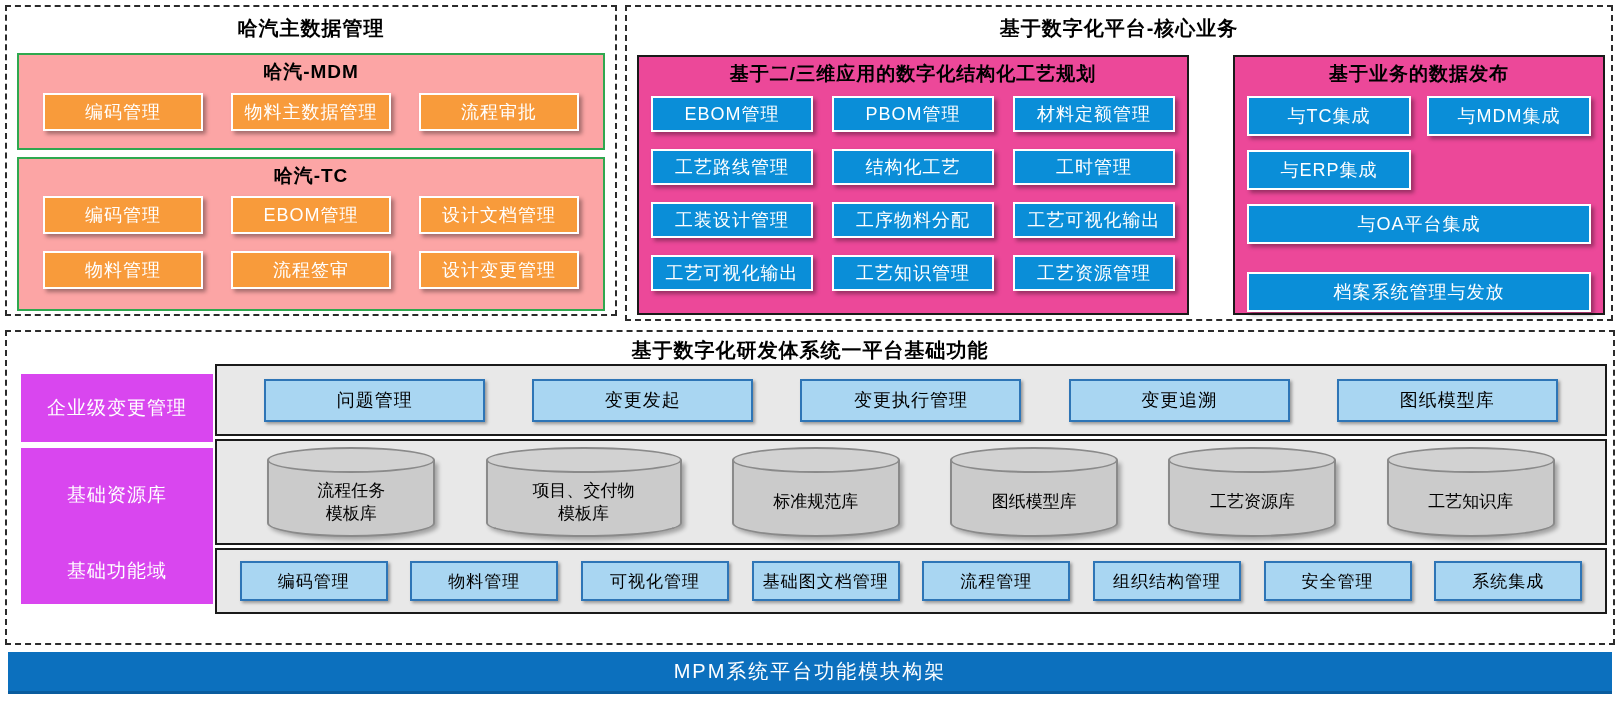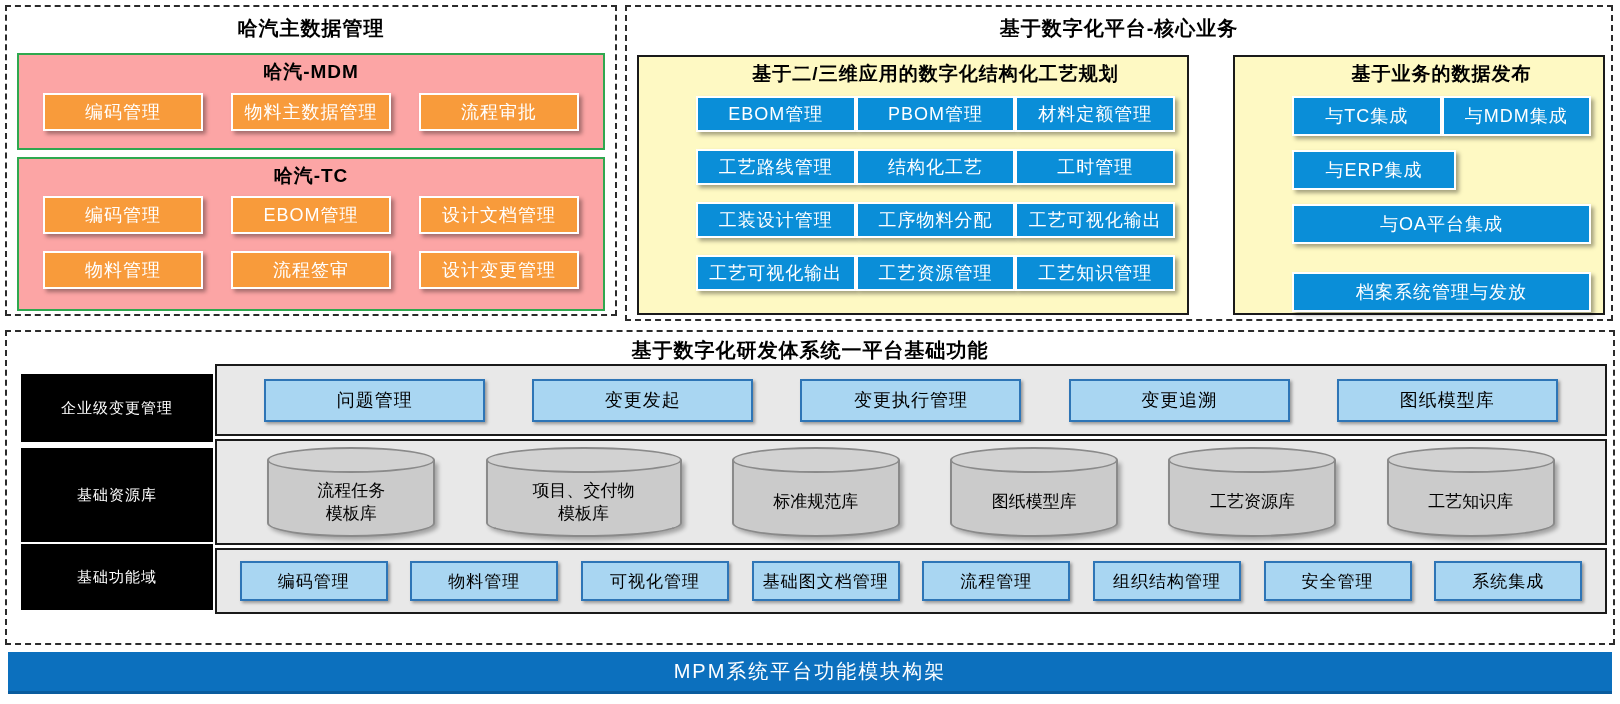--- a/index.html
+++ b/index.html
@@ -3,35 +3,35 @@
 <meta charset="utf-8">
 <style>
   html,body{margin:0;padding:0;background:#fff;}
   .canvas{
     position:relative;width:1620px;height:704px;background:#ffffff;overflow:hidden;
     font-family:"Liberation Sans","DejaVu Sans",sans-serif;color:#000;
   }
   .dashed-box{position:absolute;border:2px dashed #2b2b2b;background:#fff;box-sizing:border-box;}
   .sec-title{text-align:center;font-size:20px;font-weight:bold;padding-top:8px;letter-spacing:1px;}
   .green-panel{position:absolute;background:#fca5a5;border:2px solid #2FA84F;box-sizing:border-box;}
-  .solid-panel{position:absolute;background:#fef9c3;border:2px solid #1a1a1a;box-sizing:border-box;padding-left:45px;}
+  .solid-panel{position:absolute;background:#ec4899;border:2px solid #1a1a1a;box-sizing:border-box;}
   .panel-title{text-align:center;font-size:19px;font-weight:bold;padding-top:4px;letter-spacing:1px;}
   .btn-row{display:flex;justify-content:space-between;align-items:center;padding:0 24px;}
   .btn{display:flex;align-items:center;justify-content:center;box-sizing:border-box;
        font-size:18px;letter-spacing:1px;}
   .btn-orange{background:#F89B3B;color:#fff;border:2px solid #fff;
        box-shadow:3px 3px 4px rgba(0,0,0,0.35);height:38px;width:160px;}
   .btn-blue{background:#0A8ED8;color:#fff;border:2px solid #fff;
        box-shadow:3px 3px 4px rgba(0,0,0,0.35);height:36px;width:162px;}
   .btn-blue.half{width:164px;height:40px;}
   .btn-blue.full{width:344px;height:40px;}
   .btn-light{background:#A9D6F2;color:#000;border:2px solid #2E75B6;
        box-shadow:2px 2px 3px rgba(0,0,0,0.35);}
-  .side-label{position:absolute;background:#000000;color:#fff;display:flex;align-items:center;
-       justify-content:center;font-size:15px;letter-spacing:1px;}
+  .side-label{position:absolute;background:#d946ef;color:#fff;display:flex;align-items:center;
+       justify-content:center;font-size:19px;letter-spacing:1px;}
   .row-panel{position:absolute;background:#E8E8E8;border:2px solid #1a1a1a;box-sizing:border-box;
        display:flex;justify-content:space-evenly;align-items:center;}
   .cylinder{position:relative;width:168px;height:90px;}
   .cylinder.wide{width:196px;}
   .cyl-top{position:absolute;top:0;left:0;right:0;height:26px;background:#D2D2D2;
        border:2px solid #8A8A8A;border-radius:50%;box-sizing:border-box;z-index:2;}
   .cyl-body{position:absolute;top:13px;left:0;right:0;bottom:0;background:#CBCBCB;
        border:2px solid #8A8A8A;border-top:none;border-radius:0 0 50% 50% / 0 0 14px 14px;
        box-sizing:border-box;display:flex;align-items:center;justify-content:center;
        box-shadow:3px 3px 4px rgba(0,0,0,0.3);}
@@ -87,22 +87,22 @@
         <div class="btn btn-blue">结构化工艺</div>
         <div class="btn btn-blue">工时管理</div>
       </div>
       <div class="btn-row" style="margin-top:17px;padding:0 12px">
         <div class="btn btn-blue">工装设计管理</div>
         <div class="btn btn-blue">工序物料分配</div>
         <div class="btn btn-blue">工艺可视化输出</div>
       </div>
       <div class="btn-row" style="margin-top:17px;padding:0 12px">
         <div class="btn btn-blue">工艺可视化输出</div>
+        <div class="btn btn-blue">工艺知识管理</div>
         <div class="btn btn-blue">工艺资源管理</div>
-        <div class="btn btn-blue">工艺知识管理</div>
       </div>
     </div>
 
     <div class="solid-panel" style="left:606px;top:48px;width:372px;height:260px">
       <div class="panel-title">基于业务的数据发布</div>
       <div class="btn-row" style="margin-top:9px;padding:0 12px">
         <div class="btn btn-blue half">与TC集成</div>
         <div class="btn btn-blue half">与MDM集成</div>
       </div>
       <div class="btn-row" style="margin-top:14px;padding:0 12px">
@@ -115,21 +115,21 @@
         <div class="btn btn-blue full">档案系统管理与发放</div>
       </div>
     </div>
   </div>
 
   <div class="dashed-box" style="left:5px;top:330px;width:1610px;height:315px">
     <div class="sec-title" style="padding-top:5px">基于数字化研发体系统一平台基础功能</div>
 
     <div class="side-label" style="left:14px;top:42px;width:192px;height:68px">企业级变更管理</div>
     <div class="side-label" style="left:14px;top:116px;width:192px;height:94px">基础资源库</div>
-    <div class="side-label" style="left:14px;top:212px;width:192px;height:66px">基础功能域</div>
+    <div class="side-label" style="left:14px;top:206px;width:192px;height:66px">基础功能域</div>
 
     <div class="row-panel" style="left:208px;top:32px;width:1392px;height:72px">
       <div class="btn btn-light" style="width:221px;height:43px">问题管理</div>
       <div class="btn btn-light" style="width:221px;height:43px">变更发起</div>
       <div class="btn btn-light" style="width:221px;height:43px">变更执行管理</div>
       <div class="btn btn-light" style="width:221px;height:43px">变更追溯</div>
       <div class="btn btn-light" style="width:221px;height:43px">图纸模型库</div>
     </div>
 
     <div class="row-panel" style="left:208px;top:107px;width:1392px;height:106px">

